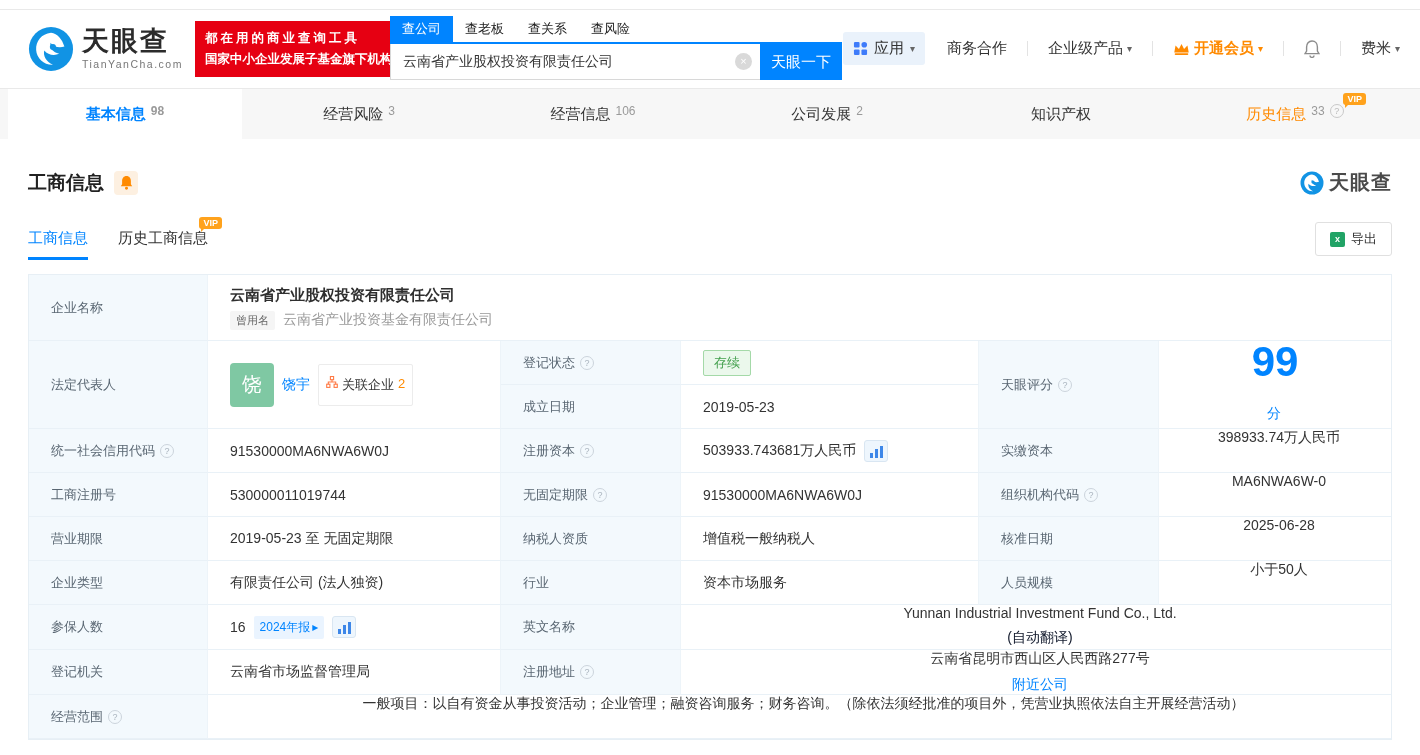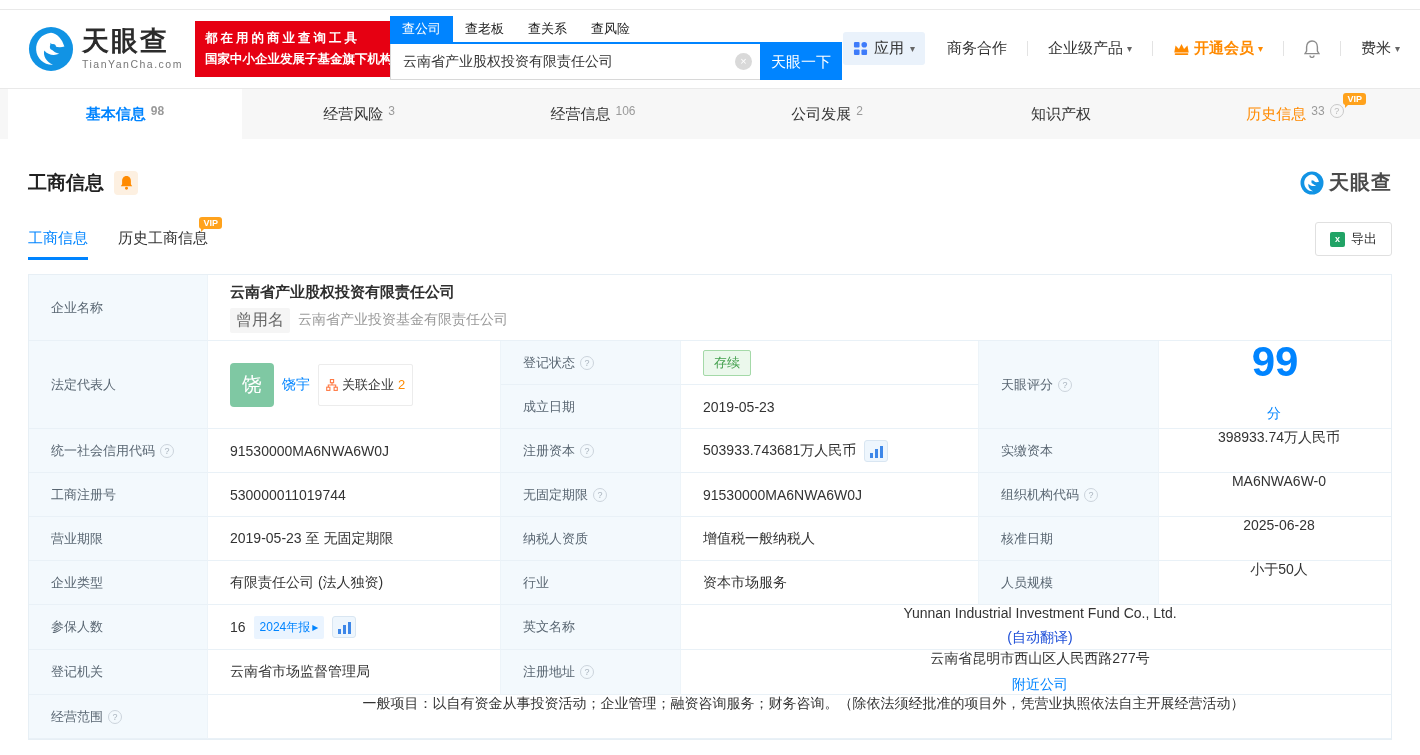--- a/index.html
+++ b/index.html
@@ -83,43 +83,43 @@
     display:flex; align-items:center; padding:0 14px 0 22px; min-width:0; }
   .lb { background:#f3f9fd; color:#596672; font-size:13px; gap:5px; }
   .vl { color:#333; gap:8px; }
   .noborder-r { border-right:none;flex-direction:column; }
   .help { width:14px; height:14px; border:1px solid #ccd4dc; border-radius:50%; color:#aab4be;
     font-size:9px; line-height:12px; text-align:center; flex:none; cursor:pointer; }
 
   .name-cell { flex-direction:column; align-items:flex-start; justify-content:center; gap:6px; }
   .cname { font-size:15px; font-weight:bold; color:#2f2f2f; }
   .former { display:flex; align-items:center; gap:8px; }
-  .former-chip { background:#f5f5f5; color:#666; font-size:16px; padding:2px 6px; border-radius:2px; }
+  .former-chip { background:#f5f5f5; color:#666; font-size:11px; padding:2px 6px; border-radius:2px; }
   .former-name { color:#999; font-size:14px; }
 
   .avatar { width:44px; height:44px; background:#7fc8a3; border-radius:4px; color:#fff;
     font-size:20px; display:flex; align-items:center; justify-content:center; flex:none; }
   .replink { color:#0084ff; cursor:pointer; }
-  .rel-badge { display:flex; align-items:center; gap:4px; border:1px solid #ececec; border-radius:2px;
+  .rel-badge { display:flex; gap:4px; border:1px solid #ececec; border-radius:2px;
     padding:11px 7px; font-size:13px; color:#333; cursor:pointer; background:#fff; }
   .rel-cnt { color:#ff8a00; }
 
   .status-badge { background:#ebf8ec; border:1px solid #a4d9a8; color:#44a04e; font-size:13px;
     padding:3px 10px; border-radius:2px; }
 
   .score-val { padding-left:14px; }
   .score-num { font-size:42px; font-weight:bold; color:#0084ff; line-height:1; }
   .score-unit { font-size:14px; color:#0084ff; margin:14px 4px 0 2px; }
 
   .chart-ic { width:24px; height:22px; border:1px solid #d9e6f2; background:#eef6fd; border-radius:3px;
     display:flex; align-items:flex-end; justify-content:center; gap:2px; padding:3px 4px; cursor:pointer; flex:none; }
   .chart-ic i { display:block; width:3px; background:#3e87e8; }
   .report-badge { background:#eaf4ff; color:#0084ff; font-size:12px; padding:3px 6px; border-radius:2px;
     cursor:pointer; display:flex; align-items:center; gap:2px; }
-  .gray-note { color:#1d4ed8; }
+  .gray-note { color:#0f172a; }
   .bluelink { color:#0084ff; cursor:pointer; white-space:nowrap; }
 </style>
 </head>
 <body>
 
 <div class="topline"></div>
 
 <div class="hdr">
   <div class="logo">
     <svg class="logo-swirl" viewBox="0 0 48 48">

